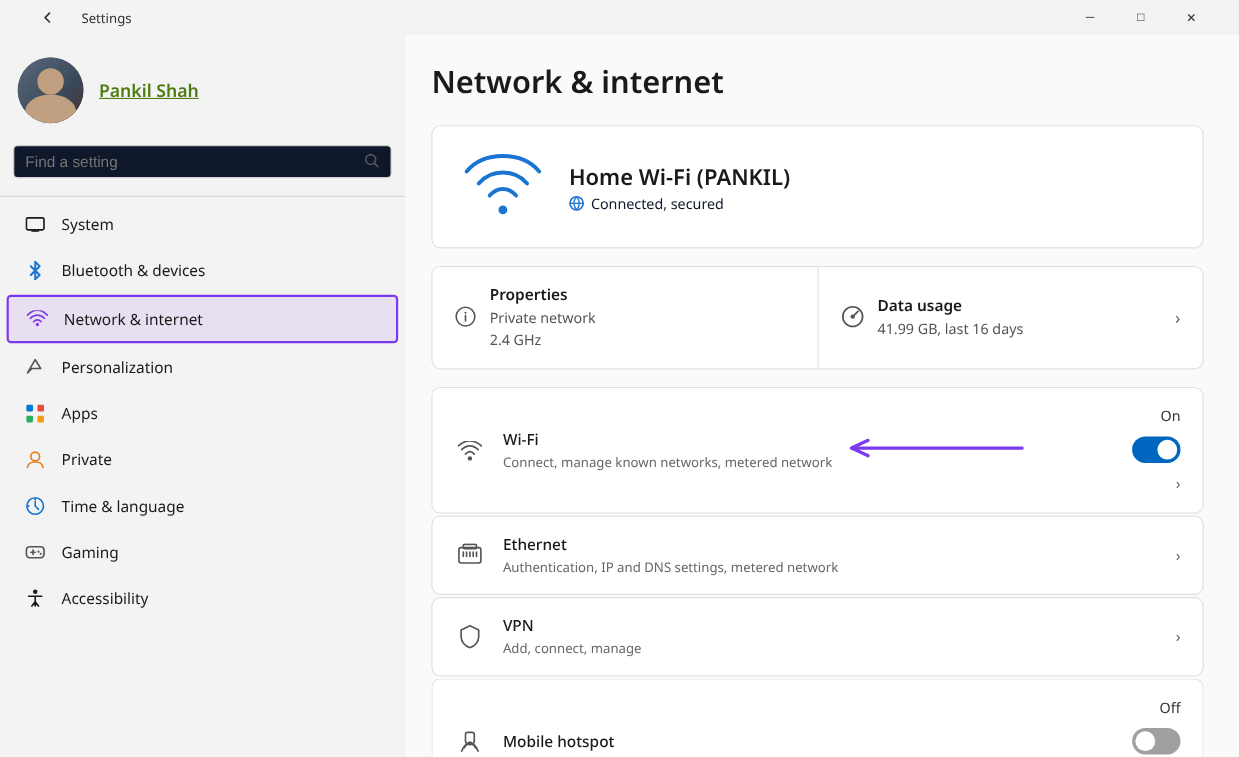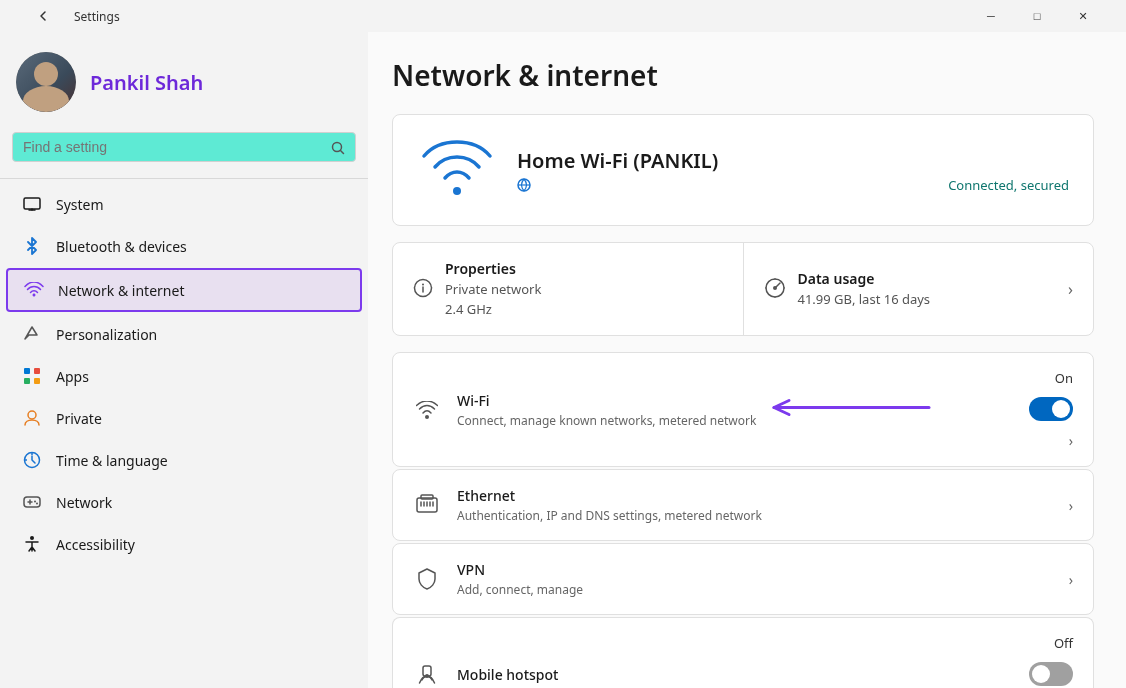--- a/index.html
+++ b/index.html
@@ -110,31 +110,32 @@
       position: absolute;
       width: 46px;
       height: 30px;
       background: #c0a080;
       border-radius: 50% 50% 0 0;
       bottom: -4px;
       left: 50%;
       transform: translateX(-50%);
     }
     .user-name {
-      font-size: 20px;
+      font-size: 16px;
       font-weight: 600;
-      color: #6d28d9;
+      color: #4d7c0f;
+      text-decoration: underline;
     }
 
     
     .search-box {
       margin: 4px 12px 12px 12px;
       display: flex;
-      align-items: flex-end;
-      background: #5eead4;
+      align-items: flex-start;
+      background: #0f172a;
       border: 1px solid #d0d0d0;
       border-radius: 4px;
       padding: 6px 10px;
       gap: 8px;
     }
     .search-input {
       border: none;
       outline: none;
       flex: 1;
       font-size: 14px;
@@ -211,23 +212,22 @@
     .wifi-name {
       font-size: 20px;
       font-weight: 600;
       color: #1a1a1a;
     }
     .wifi-status {
       display: flex;
       align-items: center;
       gap: 6px;
       font-size: 13px;
-      color: #0f766e;
+      color: #0f172a;
       margin-top: 2px;
-      justify-content: space-between;
     }
 
     
     .props-row {
       display: flex;
       gap: 0;
       background: white;
       border-radius: 8px;
       border: 1px solid #e0e0e0;
       margin-bottom: 16px;
@@ -443,21 +443,21 @@
 
     <div class="nav-item">
       <div class="nav-icon">
         <svg width="20" height="16" viewBox="0 0 20 16" fill="none">
           <rect x="2" y="3" width="16" height="10" rx="3" stroke="#555" stroke-width="1.5"></rect>
           <path d="M6 8H10M8 6V10" stroke="#555" stroke-width="1.5" stroke-linecap="round"></path>
           <circle cx="13" cy="7.5" r="1" fill="#555"></circle>
           <circle cx="15" cy="9.5" r="1" fill="#555"></circle>
         </svg>
       </div>
-      <span>Network</span>
+      <span>Gaming</span>
     </div>
 
     <div class="nav-item">
       <div class="nav-icon">
         <svg width="18" height="18" viewBox="0 0 18 18" fill="none">
           <circle cx="9" cy="3" r="2" fill="#1a1a1a"></circle>
           <path d="M3 7H15M9 7V16M6 16L9 12L12 16" stroke="#1a1a1a" stroke-width="1.5" stroke-linecap="round" stroke-linejoin="round"></path>
         </svg>
       </div>
       <span>Accessibility</span>

